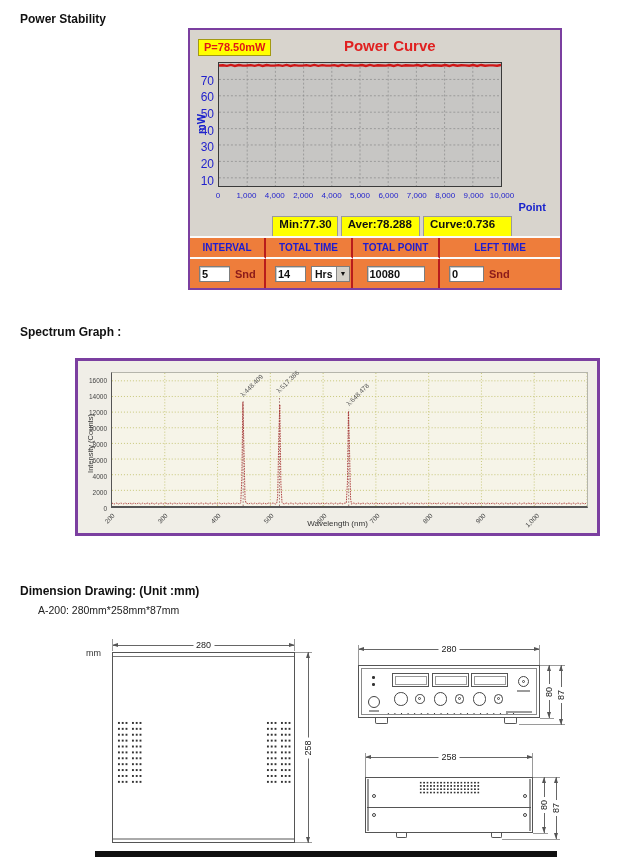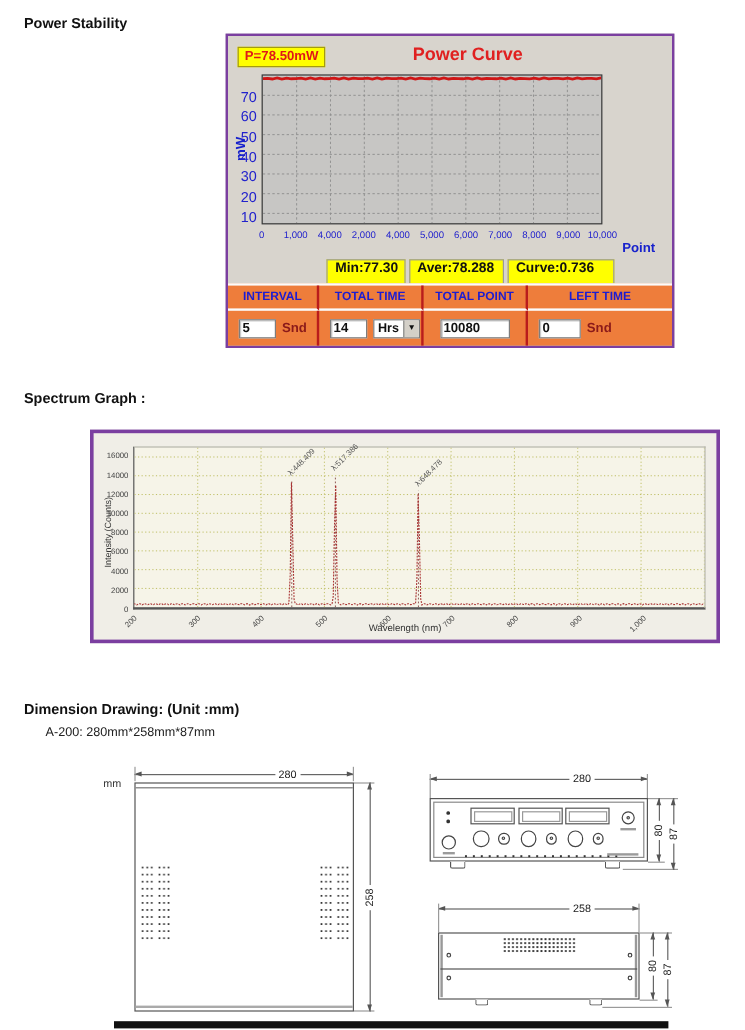--- a/index.html
+++ b/index.html
@@ -64,21 +64,21 @@
   
   .dwg-text { position:absolute; font-size:9px; color:#333; }
   .dimh { position:absolute; border-top:1px solid #666; }
   .dimv { position:absolute; border-left:1px solid #666; }
   .arr { position:absolute; width:0; height:0; border-style:solid; }
   .arr.l { left:0; top:-3px; border-width:2.5px 6px 2.5px 0; border-color:transparent #555 transparent transparent; }
   .arr.r { right:0; top:-3px; border-width:2.5px 0 2.5px 6px; border-color:transparent transparent transparent #555; }
   .arr.u { top:0; left:-3px; border-width:0 2.5px 6px 2.5px; border-color:transparent transparent #555 transparent; }
   .arr.d { bottom:0; left:-3px; border-width:6px 2.5px 0 2.5px; border-color:#555 transparent transparent transparent; }
   .dimh .dlabel { position:absolute; left:50%; top:0; transform:translate(-50%,-50%);
-    background:#fff; padding:0 3px; font-size:9px; color:#222; line-height:1.1;margin-left:36px; }
+    background:#fff; padding:0 3px; font-size:9px; color:#222; line-height:1.1; }
   .dimv .dlabel { position:absolute; top:50%; left:0; transform:translate(-50%,-50%) rotate(-90deg);
     background:#fff; padding:0 3px; font-size:9px; color:#222; line-height:1.1; }
   .xline { position:absolute; background:#9a9a9a; }
   .box { position:absolute; border:1px solid #555; background:#fff; }
   .dots { position:absolute; background-image:radial-gradient(circle, #333 0.7px, transparent 0.95px); }
   .circ { position:absolute; border:1.5px solid #444; border-radius:50%; background:#fff; }
   .circ-thin { position:absolute; border:1px solid #444; border-radius:50%; background:#fff; }
   .dotled { position:absolute; width:2.5px; height:2.5px; border-radius:50%; background:#333; }
   .foot { position:absolute; border:1px solid #555; border-top:none; border-radius:0 0 2px 2px; background:#fff; }
   .labelmark { position:absolute; background:#9b9b9b; height:2px; }

